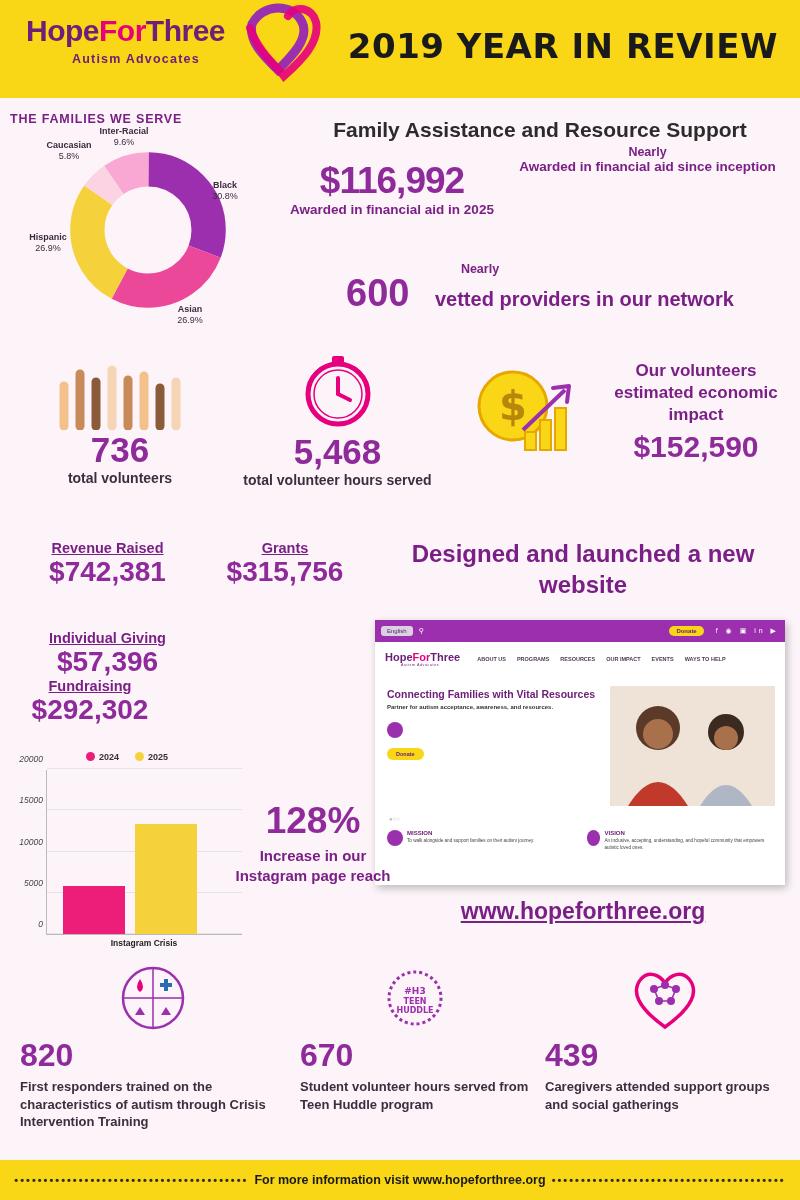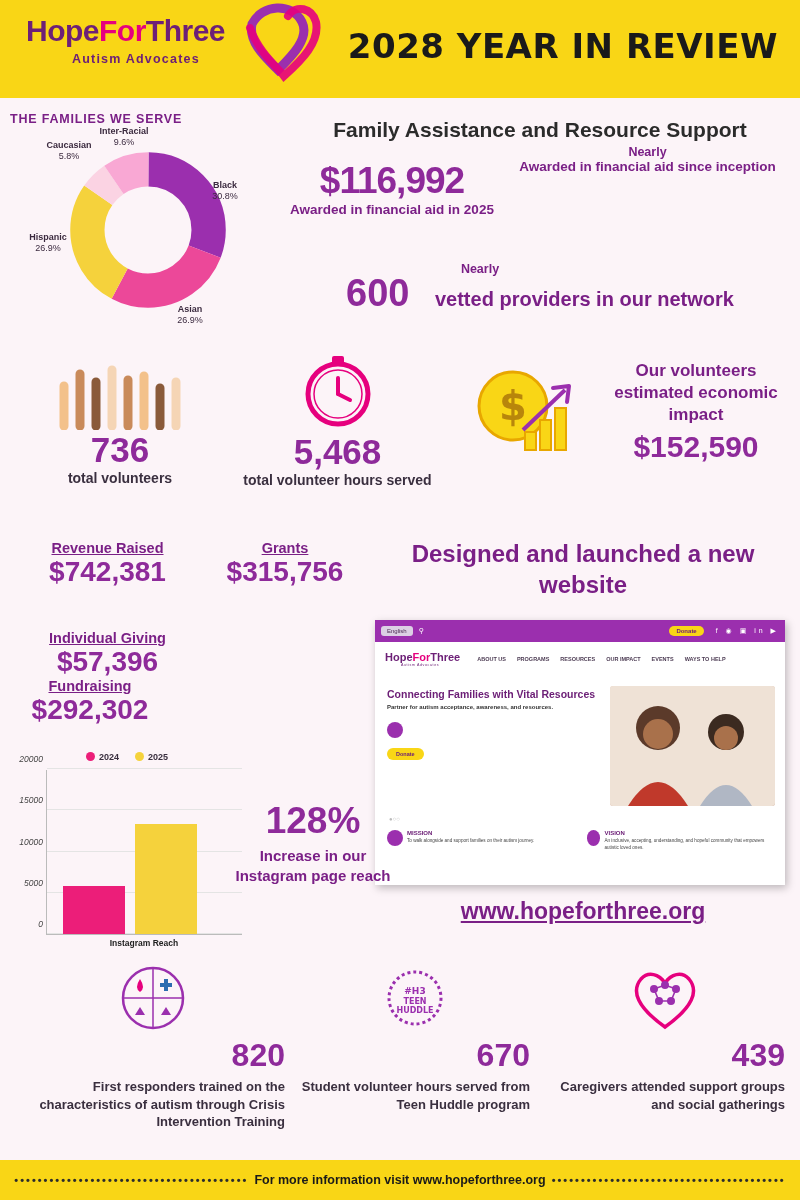--- a/index.html
+++ b/index.html
@@ -96,21 +96,21 @@
   .gridline { position:absolute; left:0; right:0; border-top:1px solid #e4e4e4;}
   .bar { position:absolute; bottom:0; width:62px;}
   .xlabel { text-align:center; font-size:8.5px; font-weight:bold; color:#222; margin-left:34px; margin-top:3px;}
 
   .pct { position:absolute; left:228px; top:800px; width:170px; text-align:center;}
   .pct .n { font-size:37px; font-weight:bold; color:#8e2a9a;}
   .pct .t { font-size:15px; font-weight:bold; color:#7a1f86; line-height:1.3; margin-top:4px;}
 
   
   .b3 { position:absolute; top:965px; width:800px; height:190px;}
-  .b3col { position:absolute; text-align:right;}
+  .b3col { position:absolute; text-align:left;}
   .b3 .n { font-size:32px; font-weight:bold; color:#8e2a9a; margin-top:6px;}
   .b3 .t { font-size:13px; font-weight:bold; color:#3a2f3f; line-height:1.35; margin-top:4px;}
 
   
   .footer { position:absolute; left:0; bottom:0; width:800px; height:40px; background:#f9d616; display:flex; align-items:center; justify-content:center;}
   .dots { flex:1; overflow:hidden; white-space:nowrap; font-size:11px; color:#2b2b2b; letter-spacing:2px; font-weight:bold;}
   .foot-text { font-size:12.5px; font-weight:bold; color:#1a1a1a; padding:0 6px; white-space:nowrap;}
 </style>
 </head>
 <body>
@@ -121,21 +121,21 @@
     <div class="logo-block">
       <div class="logo-text">
         <span class="logo-hope">Hope</span><span class="logo-for">For</span><span class="logo-three">Three</span>
       </div>
       <div class="logo-sub">Autism Advocates</div>
     </div>
     <svg class="heart-swoosh" viewBox="0 0 96 92">
       <path d="M20 30 C30 10 60 8 70 28 C78 44 60 62 46 76 C34 64 16 48 20 30 Z" fill="none" stroke="#9b2fae" stroke-width="9" stroke-linecap="round"></path>
       <path d="M18 34 C26 58 46 74 52 82 C70 66 88 48 84 28 C80 14 64 10 56 22" fill="none" stroke="#e6007e" stroke-width="8" stroke-linecap="round" opacity=".9"></path>
     </svg>
-    <div class="title-main">2028 YEAR IN REVIEW</div>
+    <div class="title-main">2019 YEAR IN REVIEW</div>
   </div>
 
   <div class="donut-wrap">
     <div class="donut-title">THE FAMILIES WE SERVE</div>
     <svg class="donut-svg" width="160" height="160" viewBox="0 0 42 42">
       <circle cx="21" cy="21" r="15.915" fill="transparent" stroke="#9b2fae" stroke-width="9" stroke-dasharray="30.8 69.2" stroke-dashoffset="25"></circle>
       <circle cx="21" cy="21" r="15.915" fill="transparent" stroke="#ec4899" stroke-width="9" stroke-dasharray="26.9 73.1" stroke-dashoffset="-5.8"></circle>
       <circle cx="21" cy="21" r="15.915" fill="transparent" stroke="#f5d23c" stroke-width="9" stroke-dasharray="26.9 73.1" stroke-dashoffset="-32.7"></circle>
       <circle cx="21" cy="21" r="15.915" fill="transparent" stroke="#fbd3e3" stroke-width="9" stroke-dasharray="5.8 94.2" stroke-dashoffset="-59.6"></circle>
       <circle cx="21" cy="21" r="15.915" fill="transparent" stroke="#f9a8d4" stroke-width="9" stroke-dasharray="9.6 90.4" stroke-dashoffset="-65.4"></circle>
@@ -318,21 +318,21 @@
       <div class="gridline" style="bottom:123.75px;"></div>
       <div class="gridline" style="bottom:165px;"></div>
       <span class="ytick" style="bottom:0;">0</span>
       <span class="ytick" style="bottom:41.25px;">5000</span>
       <span class="ytick" style="bottom:82.5px;">10000</span>
       <span class="ytick" style="bottom:123.75px;">15000</span>
       <span class="ytick" style="bottom:165px;">20000</span>
       <div class="bar" style="left:16px; height:47.8px; background:#ec1e79;"></div>
       <div class="bar" style="left:88px; height:109.7px; background:#f5d23c;"></div>
     </div>
-    <div class="xlabel">Instagram Reach</div>
+    <div class="xlabel">Instagram Crisis</div>
   </div>
 
   <div class="pct">
     <div class="n">128%</div>
     <div class="t">Increase in our Instagram page reach</div>
   </div>
 
   <div class="b3">
     <div class="b3col" style="left:20px; width:265px;">
       <svg width="66" height="66" viewBox="0 0 66 66" style="display:block;margin:0 auto;">

